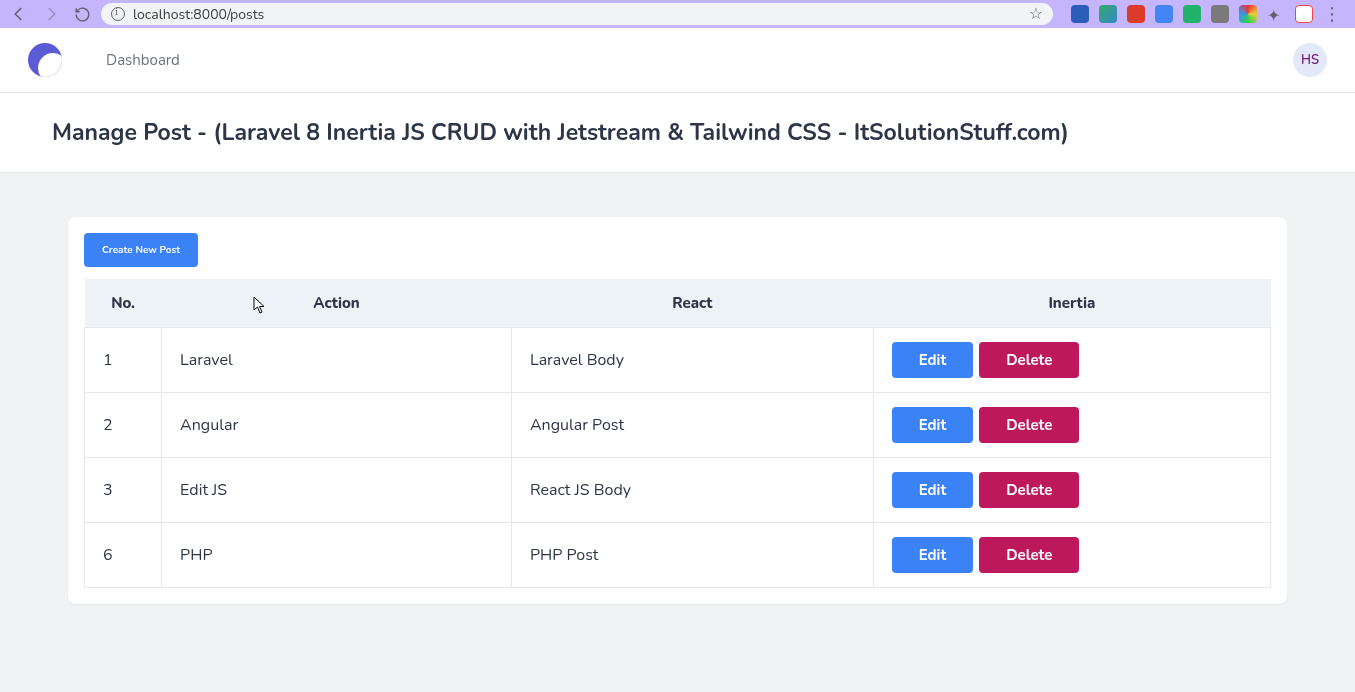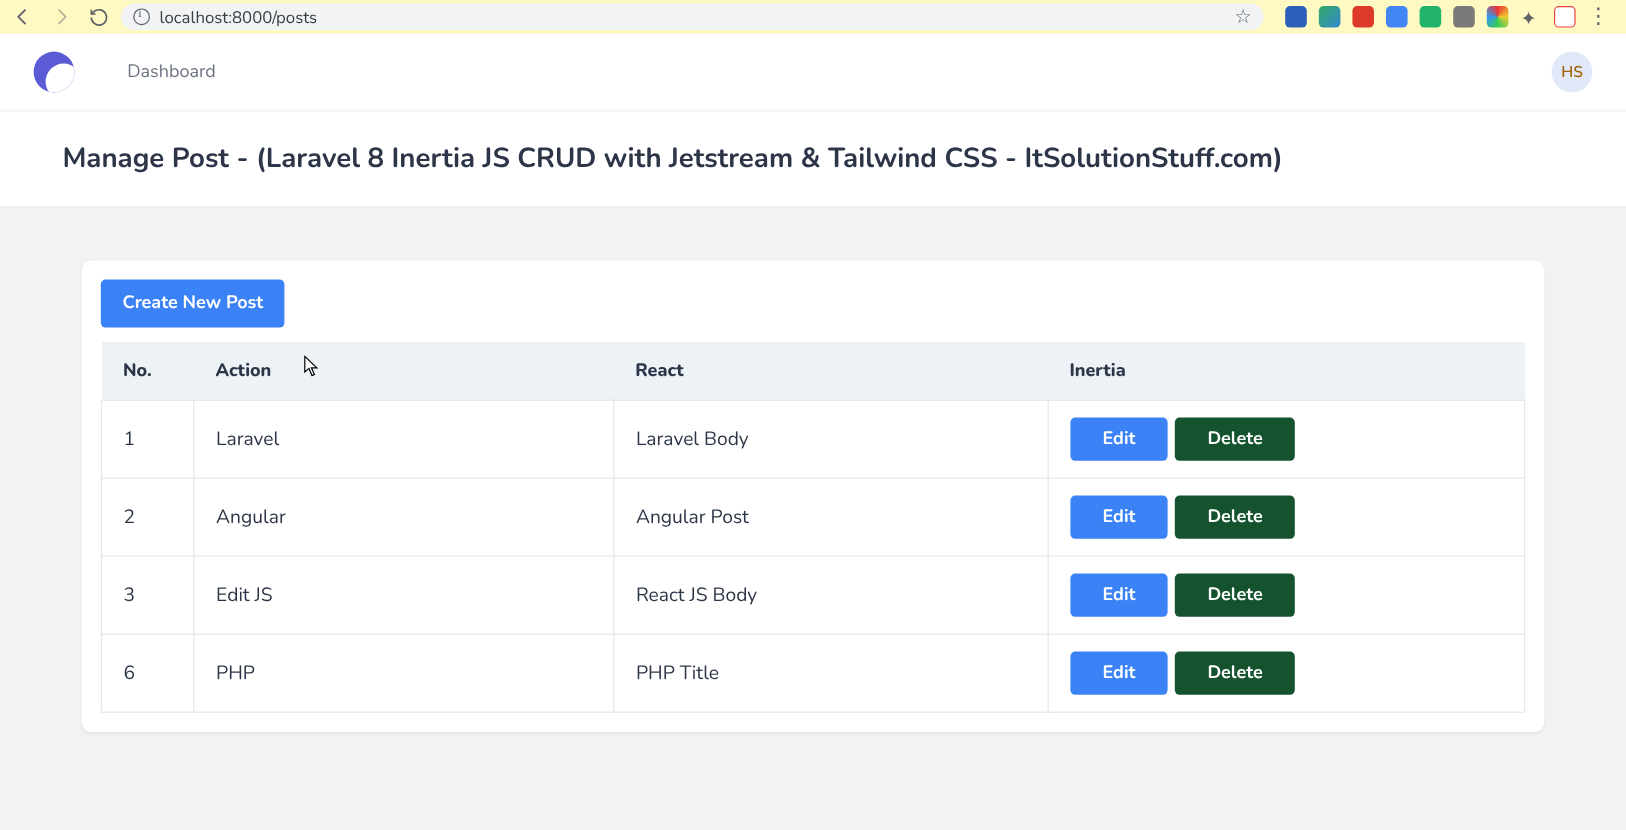--- a/index.html
+++ b/index.html
@@ -8,21 +8,21 @@
     background: #f1f2f3;
     color: #334;
     width: 1355px;
     height: 692px;
     overflow: hidden;
   }
 
   
   .chrome-bar {
     height: 28px;
-    background: #fef9c3;
+    background: #c4b5fd;
     display: flex;
     align-items: center;
     padding: 0 6px;
     gap: 10px;
     font-size: 14px;
     color: #5f6368;
   }
   .chrome-bar .nav-icons { display: flex; gap: 14px; align-items: center; margin-left:4px; }
   .chrome-bar .nav-icons span { display:inline-flex; cursor:pointer; }
   .addr-wrap {
@@ -75,21 +75,21 @@
     position:relative; overflow:hidden;
   }
   .logo::after{
     content:""; position:absolute; right:-6px; bottom:-6px;
     width:30px; height:30px; background:#fff; border-radius:50%;
   }
   .nav-link { margin-left:44px; color:#6b7280; font-size:15px; }
   .avatar {
     margin-left:auto;
     width:34px; height:34px; border-radius:50%;
-    background:#e2e8f7; color:#a16207;
+    background:#e2e8f7; color:#701a75;
     display:flex; align-items:center; justify-content:center;
     font-size:13px; font-weight:600;
   }
 
   
   .title-bar{
     background:#fff;
     border-bottom:1px solid #e5e7eb;
     padding: 24px 52px 24px;
   }
@@ -101,42 +101,42 @@
   .card-wrap{ padding: 44px 68px; }
   .card{
     background:#fff;
     border-radius:8px;
     box-shadow:0 1px 2px rgba(0,0,0,.05);
     padding:16px;
   }
   .btn{
     display:inline-block;
     border:none; cursor:pointer;
-    font-weight:700; font-size:15px;
+    font-weight:700; font-size:10px;
     padding:10px 18px; border-radius:4px; color:#fff;
     font-family:inherit;
   }
   .btn-primary{ background:#3b82f6; }
-  .btn-danger { background:#14532d; }
+  .btn-danger { background:#be185d; }
   .btn-sm{ padding:8px 27px; font-size:15px; }
 
   table{
     width:100%;
     border-collapse:collapse;
     margin-top:12px;
   }
   thead th{
     background:#edf2f7;
     font-weight:800;
     font-size:15px;
     color:#2d3648;
     padding:14px 18px;
     text-align:left;
   }
-  thead th.center{ }
+  thead th.center{ text-align:center; }
   tbody td{
     border:1px solid #e5e7eb;
     padding:14px 18px;
     font-size:16px;
     color:#2d3648;
     vertical-align:middle;
   }
   tbody td .btn + .btn { margin-left:6px; }
 
   col.no    { width:6.5%; }
@@ -234,21 +234,21 @@
           </tr>
           <tr>
             <td>3</td>
             <td>Edit JS</td>
             <td>React JS Body</td>
             <td><button class="btn btn-primary btn-sm">Edit</button><button class="btn btn-danger btn-sm">Delete</button></td>
           </tr>
           <tr>
             <td>6</td>
             <td>PHP</td>
-            <td>PHP Title</td>
+            <td>PHP Post</td>
             <td><button class="btn btn-primary btn-sm">Edit</button><button class="btn btn-danger btn-sm">Delete</button></td>
           </tr>
         </tbody>
     </table>
   </div>
 </div>
 
 <svg class="cursor" viewBox="0 0 14 18">
   <path d="M1 1 L1 14 L4.5 11 L7 17 L9 16 L6.5 10.5 L11 10.5 Z" fill="#fff" stroke="#000" stroke-width="1"></path>
 </svg>

